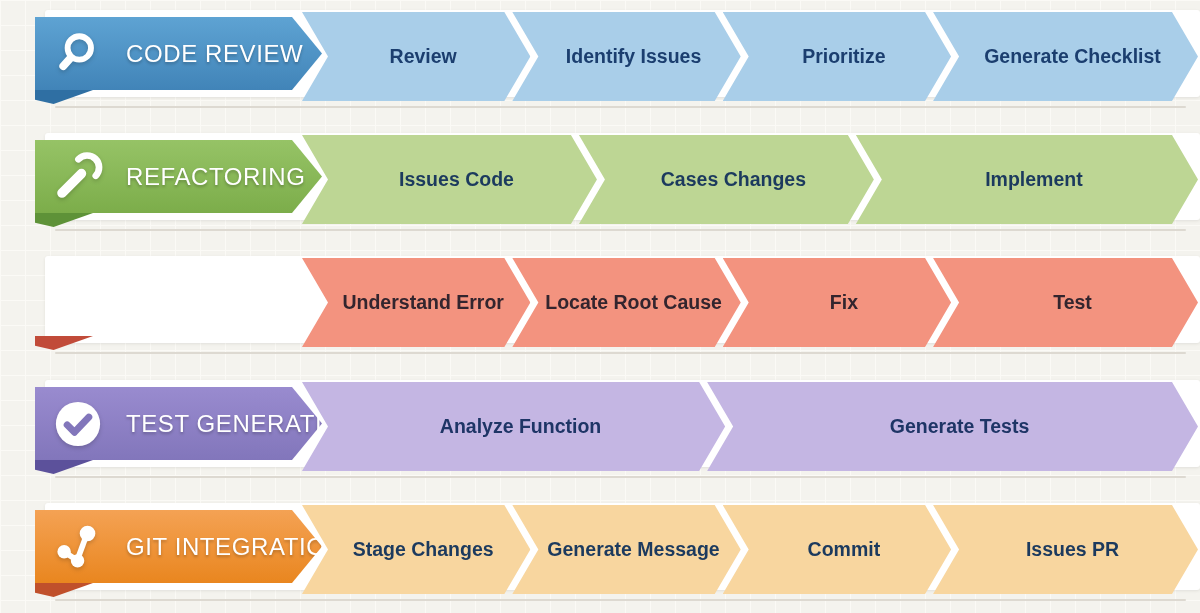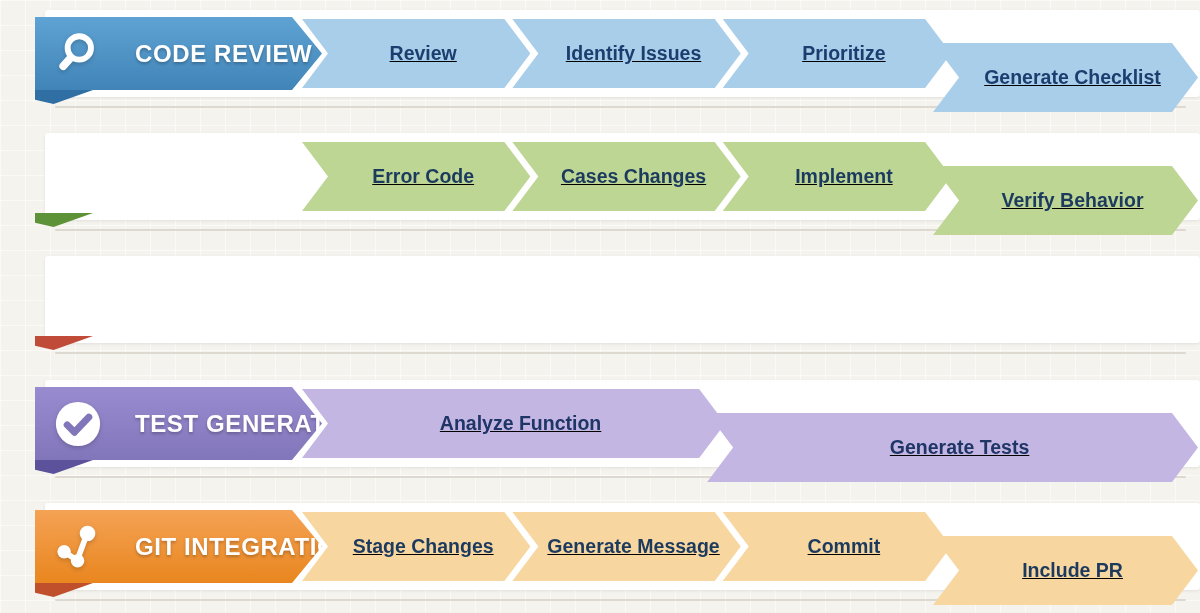--- a/index.html
+++ b/index.html
@@ -29,43 +29,42 @@
     background:linear-gradient(180deg, var(--header) 0%, var(--header_dark) 100%);
     clip-path:polygon(0 0, calc(100% - 30px) 0, 100% 50%, calc(100% - 30px) 100%, 0 100%);
     display:flex;align-items:center;
     filter:drop-shadow(0 3px 3px rgba(40,35,30,0.28));
   }
   .hicon{width:54px;height:54px;margin-left:16px;flex:0 0 auto;
     display:flex;align-items:center;justify-content:center;}
   .hicon svg{width:52px;height:52px;display:block;
     filter:drop-shadow(0 2px 2px rgba(0,0,0,0.18));}
   .htitle{
-    color:#ffffff;font-weight:bold;font-size:24px;letter-spacing:0.6px;
-    margin-left:30px;white-space:nowrap;
+    color:#ffffff;font-weight:normal;font-size:24px;letter-spacing:0.6px;
+    margin-left:21px;white-space:nowrap;
     text-shadow:0 2px 3px rgba(0,0,0,0.25);
   }
   .fold{
     position:absolute;left:35px;top:80px;width:58px;height:14px;
     background:var(--fold);
     clip-path:polygon(0 0, 100% 0, 32% 100%, 0 70%);
   }
   .steps{
-    position:absolute;left:302px;right:2px;top:9px;height:69px;
+    position:absolute;left:302px;right:2px;top:2px;height:89px;
     display:flex;
-    text-decoration:underline;
   }
   .step{
     flex:1 1 0;height:100%;
     background:linear-gradient(180deg, var(--step) 0%, var(--step) 100%);
     clip-path:polygon(26px 50%, 0 0, calc(100% - 26px) 0, 100% 50%, calc(100% - 26px) 100%, 0 100%);
     display:flex;align-items:center;justify-content:center;
     filter:drop-shadow(0 2px 2px rgba(40,35,30,0.20));
   }
   .step + .step{margin-left:-18px;text-align:center;}
-  .step:last-child{flex:1.16 1 0;margin-top:24px;}
+  .step:last-child{flex:1.16 1 0;}
   .slabel{
     color:var(--step_text);font-weight:bold;font-size:19.5px;
     padding-left:26px;padding-right:12px;white-space:nowrap;
   }
   
   .mark-on-white{stroke:var(--header_dark);}
   .mark-cut{stroke:var(--header_dark);}
 </style>
 </head>
 <body>
@@ -95,41 +94,61 @@
       </div>
     <div class="step">
         <span class="slabel">Generate Checklist</span>
       </div>
   </div>
 </div>
 
 <div class="row row-1" style="--header: #96c366; --header_dark: #7cad4a; --step: #bdd694; --fold: #5e9238; --step_text: #1c3a5e;">
   <div class="backing"></div>
   <div class="divider"></div>
-  <div class="fold"></div>
-  <div class="steps">
-    <div class="step">
-        <span class="slabel">Error Code</span>
+  <div class="header">
+    <span class="hicon">
+      <svg viewBox="0 0 24 24">
+        <path d="M12.2 3.8 a5.4 5.4 0 1 1 8.0 7.6" fill="none" stroke="#ffffff" stroke-width="3.1" stroke-linecap="round"></path>
+        <line x1="13.6" y1="10.4" x2="4.6" y2="19.4" stroke="#ffffff" stroke-width="4.4" stroke-linecap="round"></line>
+      </svg>
+    </span>
+    <span class="htitle">REFACTORING</span>
+  </div>
+  <div class="fold"></div>
+  <div class="steps">
+    <div class="step">
+        <span class="slabel">Issues Code</span>
       </div>
     <div class="step">
         <span class="slabel">Cases Changes</span>
       </div>
     <div class="step">
         <span class="slabel">Implement</span>
       </div>
-    <div class="step">
-        <span class="slabel">Verify Behavior</span>
-      </div>
   </div>
 </div>
 
 <div class="row row-2" style="--header: #ec7564; --header_dark: #e05a49; --step: #f3937f; --fold: #c14b39; --step_text: #33252e;">
   <div class="backing"></div>
   <div class="divider"></div>
   <div class="fold"></div>
+  <div class="steps">
+    <div class="step">
+        <span class="slabel">Understand Error</span>
+      </div>
+    <div class="step">
+        <span class="slabel">Locate Root Cause</span>
+      </div>
+    <div class="step">
+        <span class="slabel">Fix</span>
+      </div>
+    <div class="step">
+        <span class="slabel">Test</span>
+      </div>
+  </div>
 </div>
 
 <div class="row row-3" style="--header: #998bcf; --header_dark: #8276bb; --step: #c4b6e3; --fold: #5c519b; --step_text: #1e3566;">
   <div class="backing"></div>
   <div class="divider"></div>
   <div class="header">
     <span class="hicon">
       <svg viewBox="0 0 24 24">
         <circle cx="12" cy="12" r="10.2" fill="#ffffff"></circle>
         <path class="mark-on-white" d="M7.0 12.4 l3.4 3.4 6.6 -7.0" fill="none" stroke-width="3.2" stroke-linecap="round" stroke-linejoin="round"></path>
@@ -168,16 +187,16 @@
     <div class="step">
         <span class="slabel">Stage Changes</span>
       </div>
     <div class="step">
         <span class="slabel">Generate Message</span>
       </div>
     <div class="step">
         <span class="slabel">Commit</span>
       </div>
     <div class="step">
-        <span class="slabel">Include PR</span>
+        <span class="slabel">Issues PR</span>
       </div>
   </div>
 </div>
 
 </body></html>

